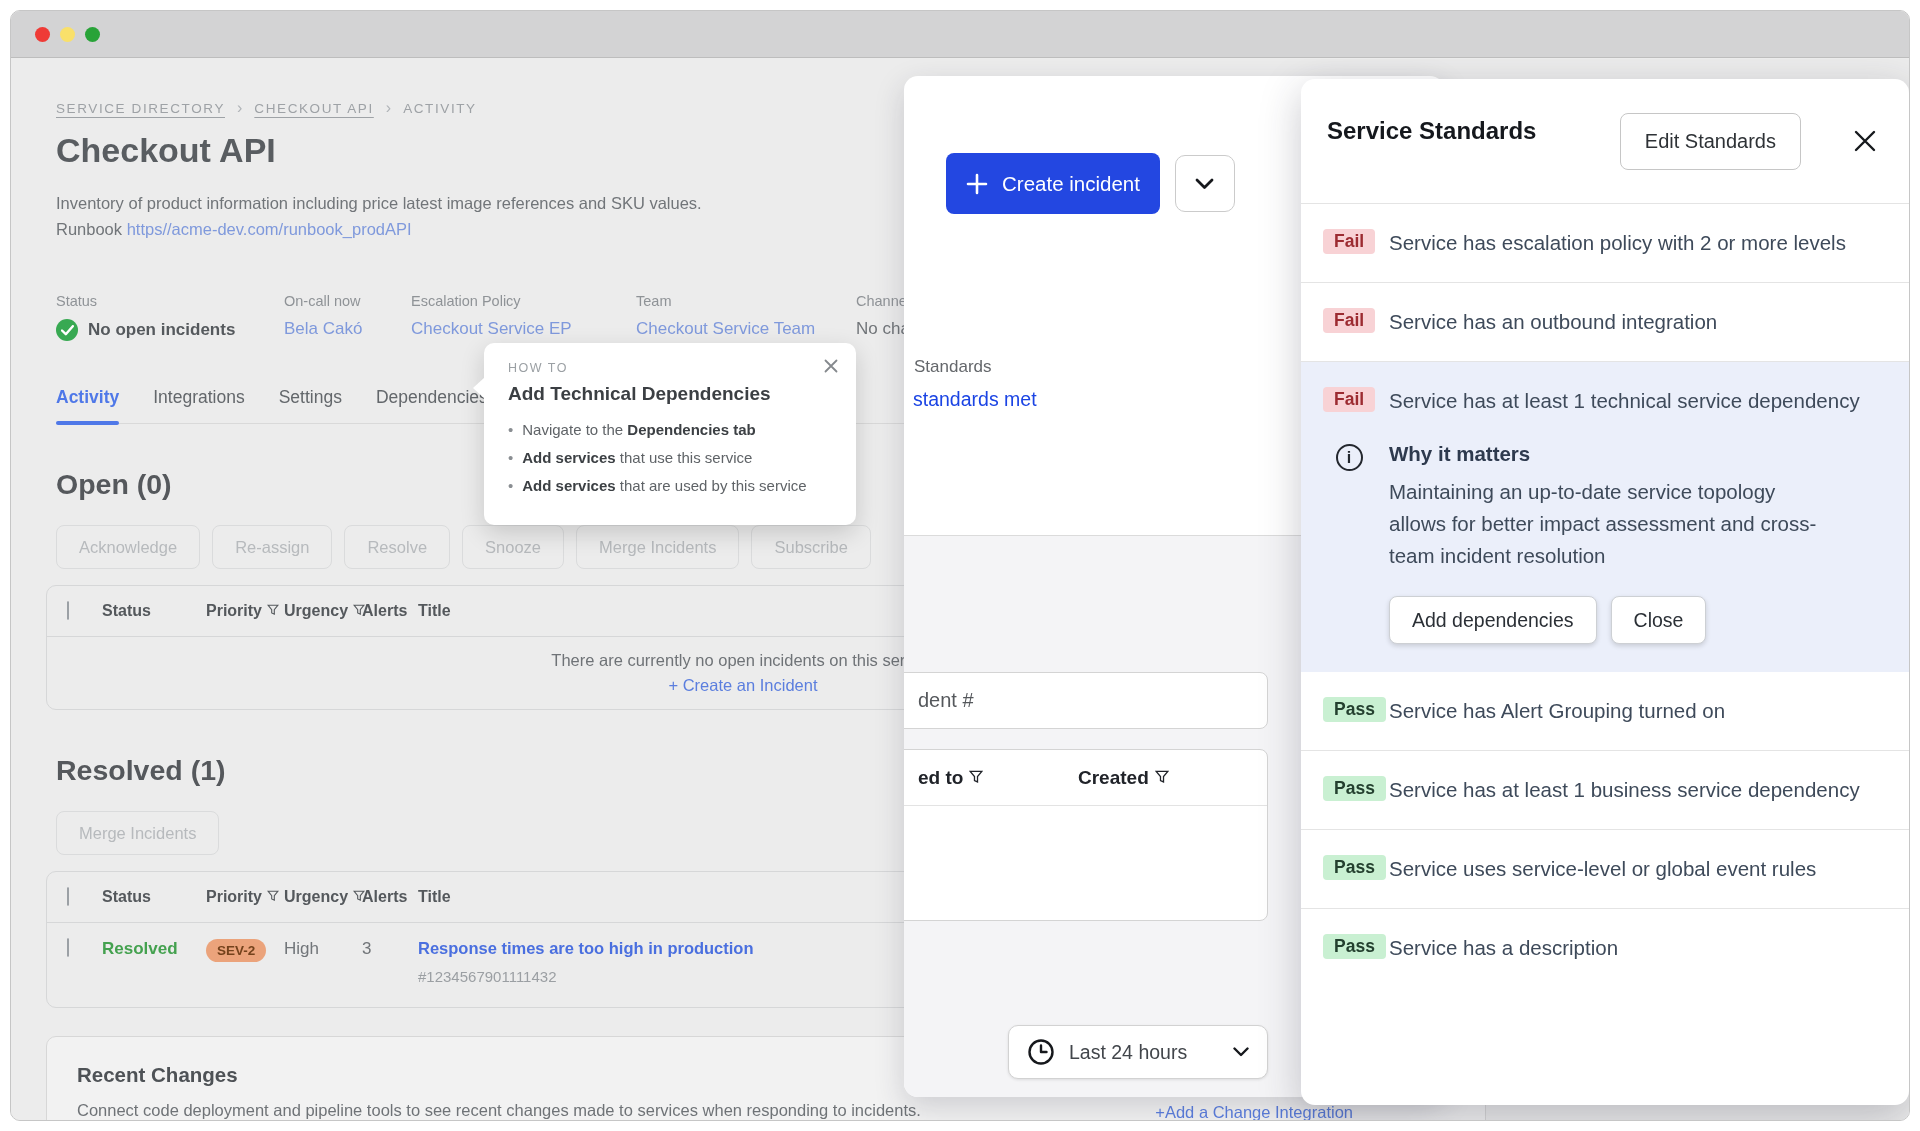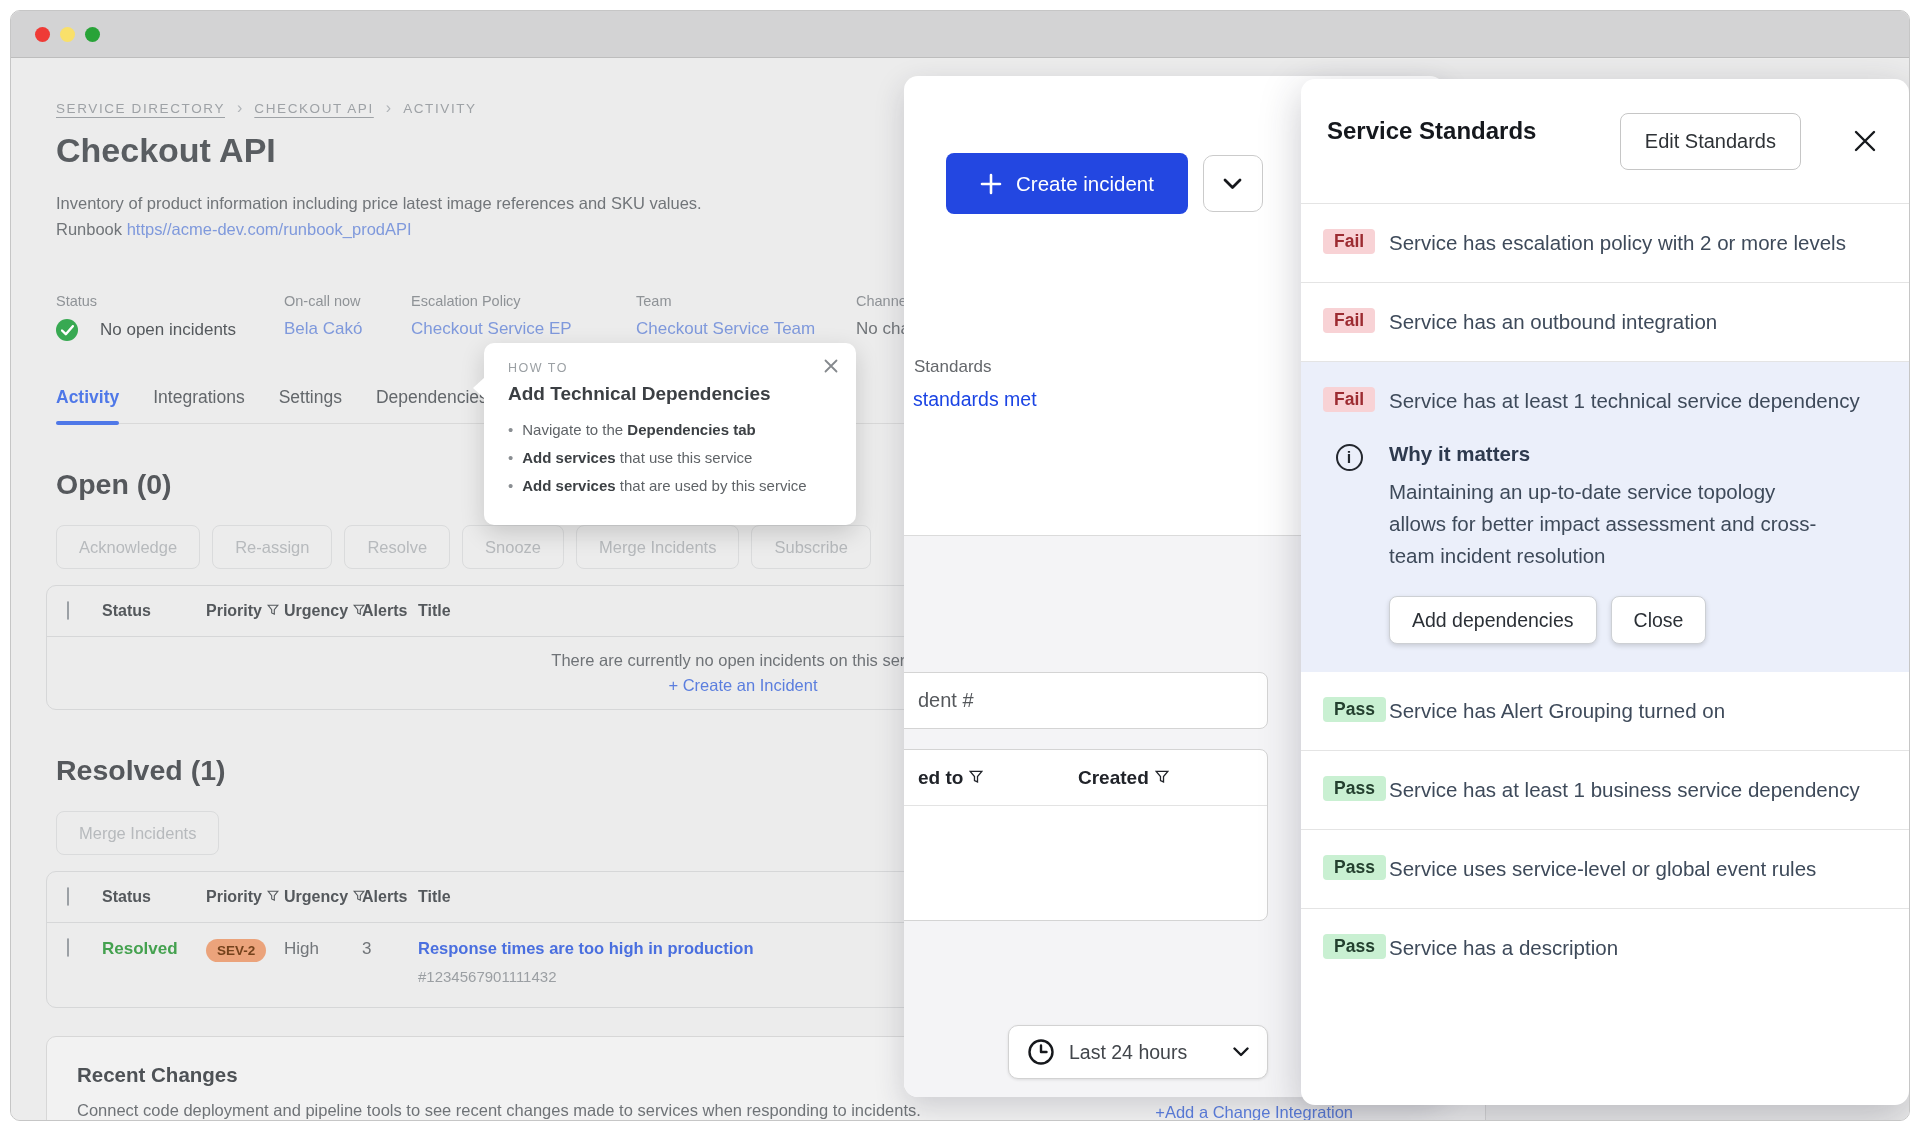--- a/index.html
+++ b/index.html
@@ -23,21 +23,21 @@
   .page-title{margin:14px 0 0 10px;font-size:34px;font-weight:bold;color:#595d61;}
   .page-desc{margin:24px 0 0 10px;font-size:16.5px;color:#717579;}
   .runbook{margin:7px 0 0 10px;font-size:16.5px;color:#717579;}
   .runbook a{color:#7f99dc;text-decoration:none;cursor:pointer;}
   .meta{margin:54px 0 0 10px;display:flex;}
   .meta .col{flex:0 0 auto;}
   .meta .c-status{width:228px;} .meta .c-oncall{width:127px;} .meta .c-ep{width:225px;}
   .meta .c-team{width:220px;} .meta .c-channel{flex:1;}
   .meta .label{font-size:14.5px;color:#8f9397;}
   .meta .value{margin-top:10px;font-size:17px;color:#7f99dc;}
-  .meta .c-status .value{color:#55595d;display:flex;align-items:center;gap:22px;}
+  .meta .c-status .value{color:#55595d;display:flex;align-items:center;gap:10px;font-weight:bold;}
   .okcheck{width:22px;height:22px;border-radius:50%;background:#38a952;display:inline-flex;
            align-items:center;justify-content:center;flex:0 0 auto;}
   .tabs{margin:46px 0 0 10px;display:flex;gap:34px;border-bottom:1px solid #d9d9d9;
         font-size:17.5px;color:#63676b;}
   .tab{padding-bottom:15px;position:relative;cursor:pointer;}
   .tab.active{color:#4f78e8;font-weight:bold;}
   .tab.active::after{content:'';position:absolute;left:0;right:0;bottom:-2px;height:4px;
         background:#4f78e8;border-radius:2px;}
   .sec-h{margin:44px 0 0 10px;font-size:28.5px;font-weight:bold;color:#55585c;}
   .actions{margin:24px 0 0 10px;display:flex;gap:12px;}
@@ -77,21 +77,21 @@
   .howto-title{margin-top:8px;font-size:19px;font-weight:bold;color:#3b3f43;}
   .howto-list{margin:16px 0 0;padding:0;list-style:none;}
   .howto-list li{display:flex;gap:9px;margin-bottom:11px;font-size:15px;color:#5f6367;}
   .howto-list .dot{color:#8a8e92;}
   .howto-list b{color:#3c4044;}
 
   
   .ipanel{position:absolute;left:893px;top:17px;width:540px;height:1021px;z-index:6;
           background:#fff;border-radius:14px;box-shadow:0 10px 30px rgba(40,40,60,.18);overflow:hidden;}
   .ipanel-actions{position:absolute;left:42px;top:77px;display:flex;gap:15px;align-items:center;}
-  .create-btn{height:61px;padding:0 34px;border:none;border-radius:8px;background:#2347e1;
+  .create-btn{height:61px;padding:0 20px;border:none;border-radius:8px;background:#2347e1;
               color:#fff;font-size:20.5px;display:flex;align-items:center;gap:14px;cursor:pointer;
               font-family:"Liberation Sans",sans-serif;}
   .chev-btn{width:60px;height:57px;background:#fff;border:1.5px solid #cbcbcb;border-radius:10px;
             display:flex;align-items:center;justify-content:center;cursor:pointer;}
   .std-label{position:absolute;left:10px;top:281px;font-size:17px;color:#64676b;}
   .std-link{position:absolute;left:9px;top:312px;font-size:19.5px;color:#1b44e4;cursor:pointer;}
   .ipanel-lower{position:absolute;left:0;right:0;top:459px;bottom:0;background:#f4f4f6;
                 border-top:1px solid #dbdbdb;}
   .isearch{position:absolute;left:-23px;top:136px;width:387px;height:57px;background:#fff;
            border:1.5px solid #d4d4d4;border-radius:8px;padding:0 16px 0 36px;font-size:20px;

